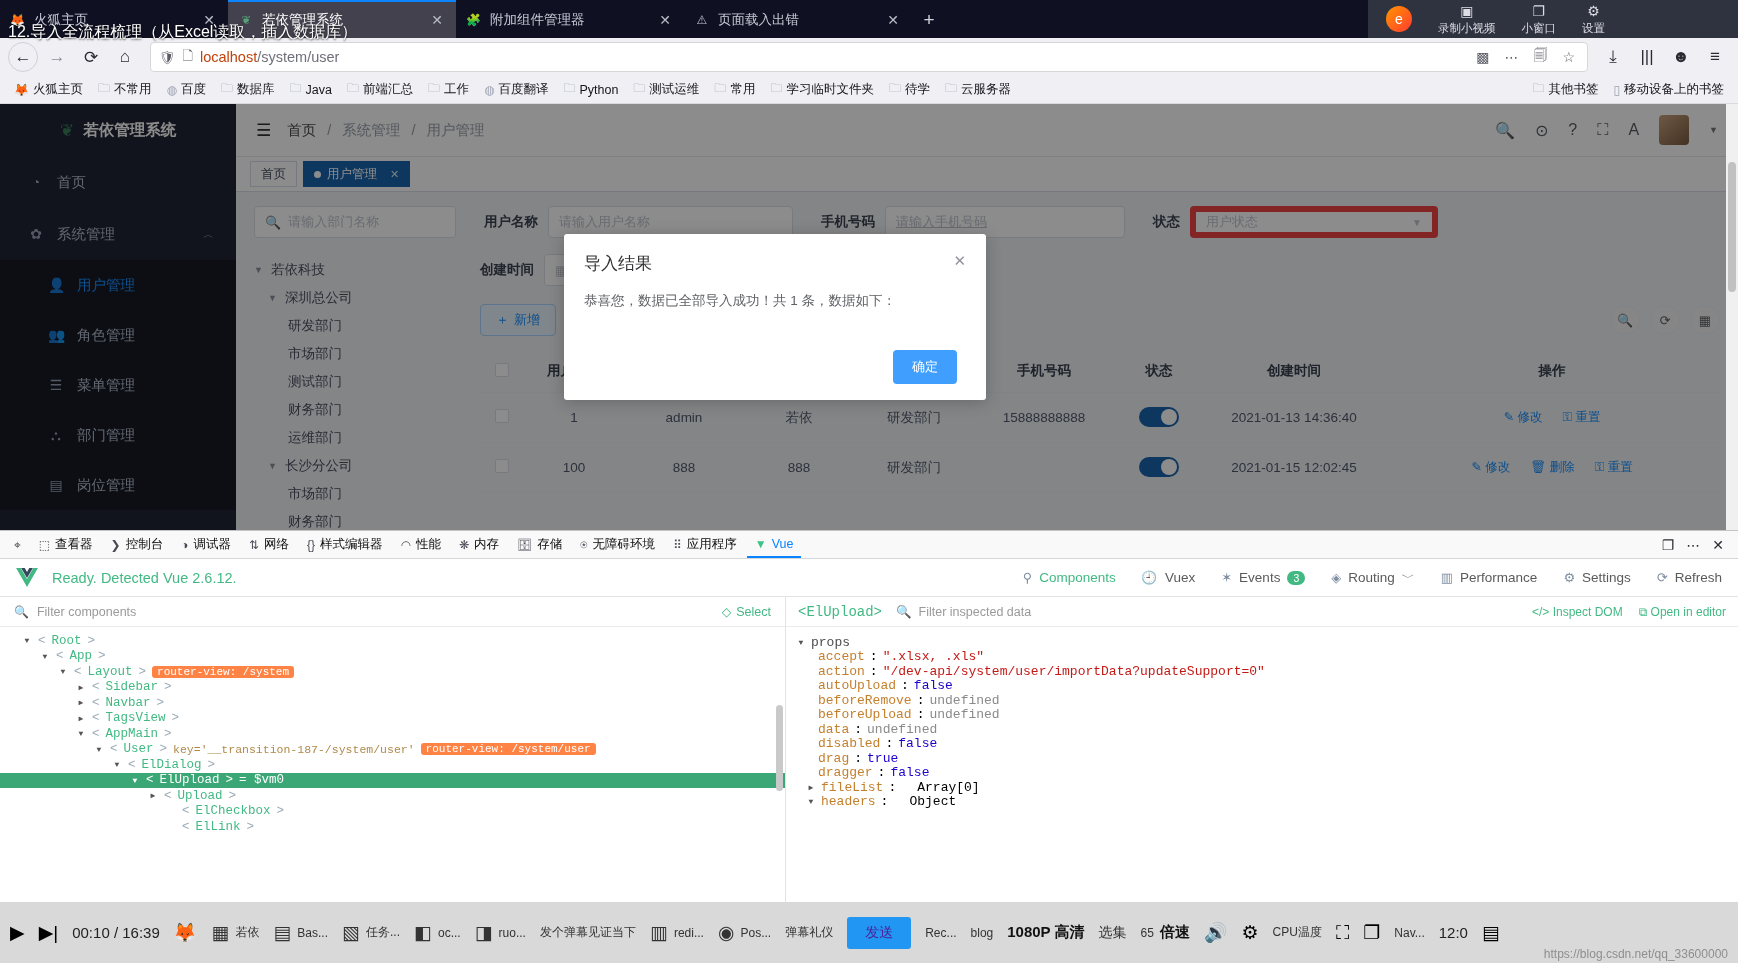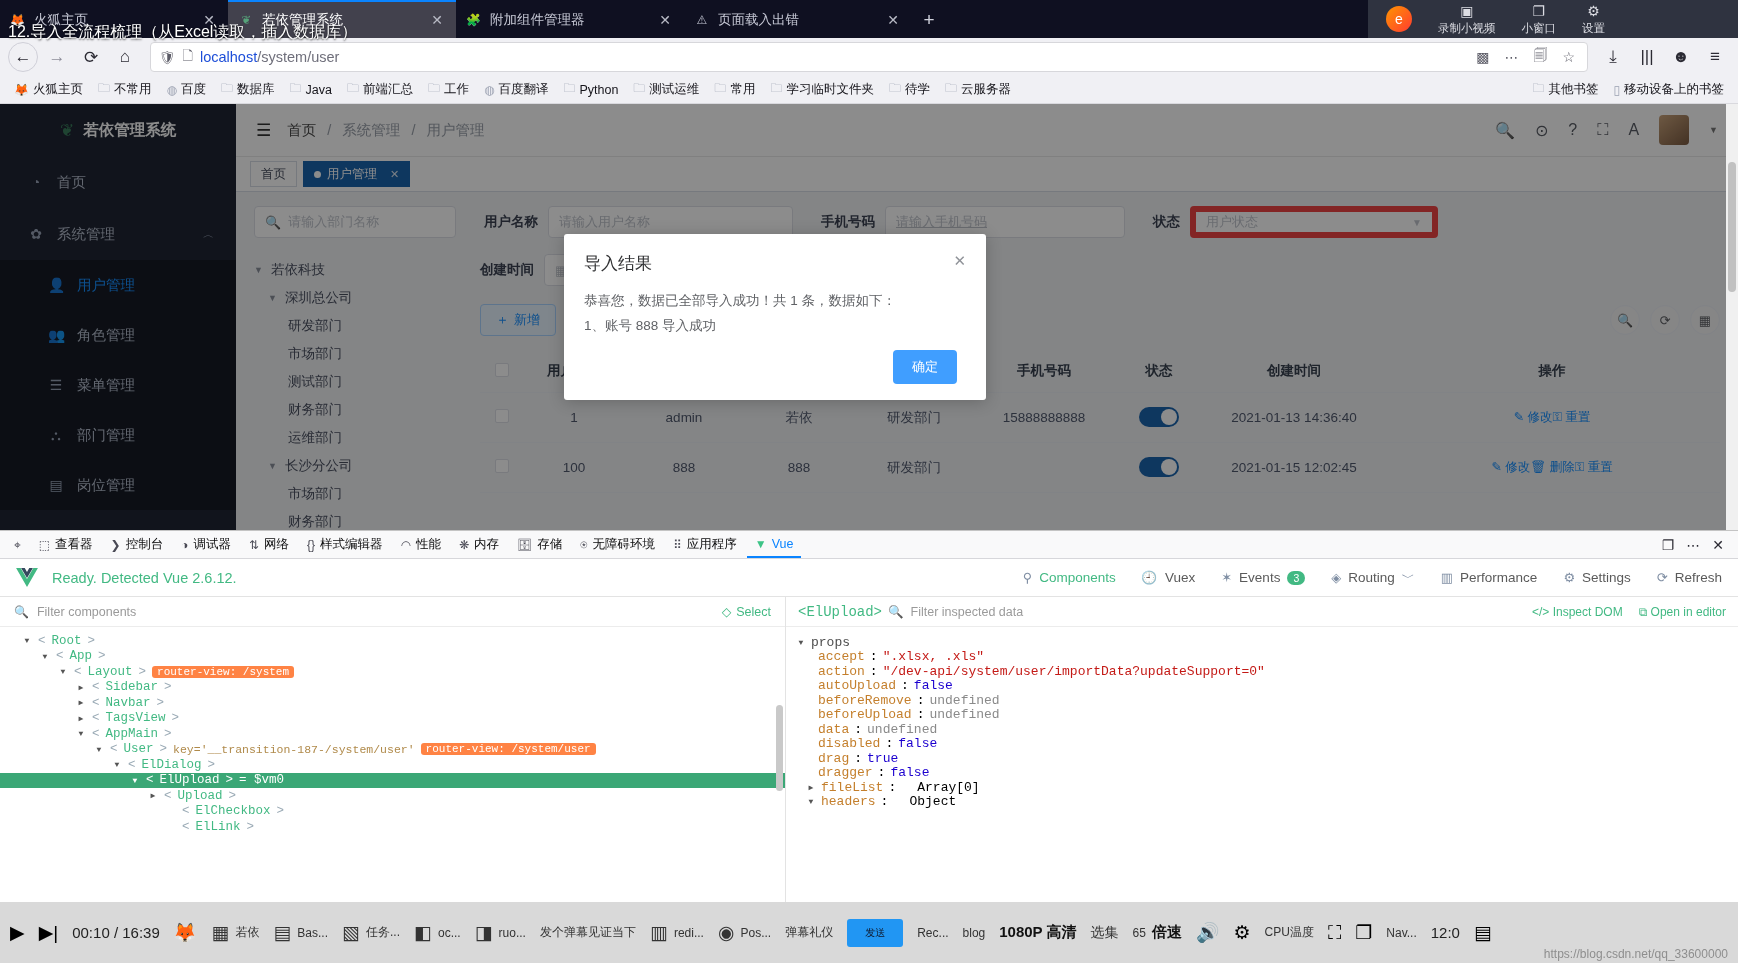--- a/index.html
+++ b/index.html
@@ -35,21 +35,21 @@
   .navbtn { width:30px; height:30px; display:flex; align-items:center; justify-content:center;
             color:#2b2a33; font-size:17px; border-radius:4px; flex:none;}
   .navbtn.dim { color:#8d8d99; }
   .navbtn.circled { border:1px solid #cfcfd8; border-radius:50%; }
   .urlbar {
     flex:1; height:30px; background:#fff; border:1px solid #d7d7db; border-radius:4px;
     display:flex; align-items:center; padding:0 8px; gap:7px; margin:0 6px;
   }
   .urlbar .u-ic { color:#5b5b66; font-size:13px; }
   .urltext { flex:1; font-size:14.5px; color:#0c0c0d;}
-  .urltext .host { color:#1d4ed8; }
+  .urltext .host { color:#c2410c; }
   .urltext .path { color:#6f6f7b; }
   .urlbar .r-ic { color:#5b5b66; font-size:14px; padding:0 4px;}
 
   .ff-bookmarks {
     position:absolute; left:0; top:76px; width:1738px; height:28px;
     background:#f0f0f4; display:flex; align-items:center; padding:0 8px; gap:3px;
     border-bottom:1px solid #d9d9de;
   }
   .bm { display:flex; align-items:center; gap:4px; padding:2px 6px; font-size:12.5px; color:#15141a; white-space:nowrap;}
   .bm .bmi { font-size:12px; color:#9aa0b0; }
@@ -116,21 +116,21 @@
   .tool-right { margin-left:auto; display:flex; gap:10px;}
   .circbtn { width:30px; height:30px; border-radius:50%; background:#f4f4f5; color:#606266;
              display:flex; align-items:center; justify-content:center; font-size:13px; border:1px solid #ebeef5;}
 
   table.utable { width:100%; border-collapse:collapse; margin-top:14px; }
   table.utable th { font-size:13.5px; color:#37414f; font-weight:bold; padding:12px 4px; border-bottom:1px solid #ebeef5; text-align:center;}
   table.utable td { font-size:13.5px; color:#515a6e; padding:14px 4px; border-bottom:1px solid #ebeef5; text-align:center;}
   .cbx { width:14px; height:14px; border:1px solid #dcdfe6; border-radius:2px; display:inline-block; background:#fff;}
   .switch { width:40px; height:20px; border-radius:10px; background:#1b64ad; display:inline-flex; align-items:center; justify-content:flex-end; padding:2px;}
   .switch .knob { width:16px; height:16px; border-radius:50%; background:#fff;}
-  .ops { display:flex; gap:0; justify-content:center; color:#1890ff; font-size:12.5px;}
+  .ops { display:flex; gap:20px; justify-content:center; color:#1890ff; font-size:12.5px;}
   .ops span { white-space:nowrap; }
 
   
   .modal { position:absolute; left:564px; top:234px; width:422px; height:166px; background:#fff;
            border-radius:3px; box-shadow:0 2px 16px rgba(0,0,0,.22); z-index:60;}
   .modal-hd { padding:18px 20px 0 20px; display:flex; align-items:flex-start;}
   .modal-title { font-size:17px; color:#303133; }
   .modal-x { margin-left:auto; color:#909399; font-size:15px; }
   .modal-body { padding:14px 20px 0 20px; color:#606266; font-size:13.5px; line-height:1.85;}
   .modal-ft { position:absolute; right:29px; bottom:16px; }
@@ -168,42 +168,42 @@
   .tline .caret { color:#555; font-size:8px; width:10px; text-align:center;}
   .tline .comp { color:#42b983;}
   .tline .ang { color:#9aaab5;}
   .pill { background:#ff8344; color:#fff; border-radius:3px; padding:0 5px; font-size:11px;}
   .tline.sel { background:#3ba776; }
   .tline.sel .comp, .tline.sel .ang, .tline.sel .caret, .tline.sel .eq { color:#fff; }
   .vscroll { position:absolute; right:2px; top:36px; width:7px; height:250px;}
   .vscroll .vthumb { position:absolute; top:72px; width:7px; height:86px; background:#c9c9c9; border-radius:4px;}
 
   .vcol-right { flex:1; position:relative;}
-  .vr-hd { height:30px; display:flex; align-items:center; gap:6px; padding:0 12px; border-bottom:1px solid #ececec;}
+  .vr-hd { height:30px; display:flex; align-items:center; gap:14px; padding:0 12px; border-bottom:1px solid #ececec;}
   .sel-comp { color:#42b983; font-family:"Liberation Mono","DejaVu Sans Mono",monospace; font-size:14px;}
   .vr-filter { color:#9a9a9a; font-size:12.5px; display:flex; align-items:center; gap:7px;}
   .vr-actions { margin-left:auto; display:flex; gap:16px; color:#42b983; font-size:12px; align-items:center;}
   .props { padding:8px 0 0 10px; font-family:"Liberation Mono","DejaVu Sans Mono",monospace; font-size:13px;}
   .pline { display:flex; align-items:center; height:14.5px; gap:5px; white-space:nowrap;}
   .pline .caret { color:#555; font-size:8px; width:10px; text-align:center;}
   .pkey { color:#c47f2c;}
   .pgroup { color:#4d4d4d;}
   .pstr { color:#c41a16;}
   .pbool { color:#1c00cf;}
   .pundef { color:#8a8a8a;}
   .ptype { color:#000000;margin-left:16px;}
   .indent { padding-left:22px;}
 
   
   .taskbar { position:absolute; left:0; top:902px; width:1738px; height:61px; background:#d9d9d9; }
   .tb-inner { display:flex; align-items:center; height:61px; gap:14px; padding:0 10px; }
   .tb-ic { display:flex; align-items:center; gap:6px; font-size:12px; color:#333; white-space:nowrap;}
   .tb-glyph { font-size:19px; }
   .tb-time { font-family:"Liberation Sans",sans-serif; font-size:15px; color:#222;}
-  .send-btn { background:#2196f3; color:#0f172a; padding:7px 18px; border-radius:3px; font-size:10px;}
+  .send-btn { background:#2196f3; color:#4c1d95; padding:7px 18px; border-radius:3px; font-size:14px;}
   .hd-badge { font-weight:bold; font-size:15px; color:#111; }
   .watermark { position:absolute; right:10px; bottom:2px; color:#8e8e8e; font-size:12px;}
 
   
   .rec-overlay { position:absolute; right:0; top:0; width:370px; height:38px; background:#2f3340;
                  display:flex; align-items:center; gap:26px; padding:0 18px; z-index:20; color:#dcdde3; font-size:11.5px;}
   .rec-logo { width:26px; height:26px; border-radius:50%; background:linear-gradient(135deg,#ff9500,#ff3b30);
               display:flex; align-items:center; justify-content:center; color:#fff; font-size:14px;}
   .rec-item { display:flex; flex-direction:column; align-items:center; gap:2px;}
   .rec-item .rg { font-size:14px; }
@@ -556,21 +556,20 @@
     <div class="scrim"></div>
   </div>
 
   <div class="modal">
     <div class="modal-hd">
       <span class="modal-title">导入结果</span>
       <span class="modal-x">✕</span>
     </div>
     <div class="modal-body">
       <div>恭喜您，数据已全部导入成功！共 1 条，数据如下：</div>
-      <div>1、账号 888 导入成功</div>
     </div>
     <div class="modal-ft">
       <span class="ok-btn">确定</span>
     </div>
   </div>
 
   <div class="pg-scroll">
       <div class="thumb"></div>
     </div>
 

